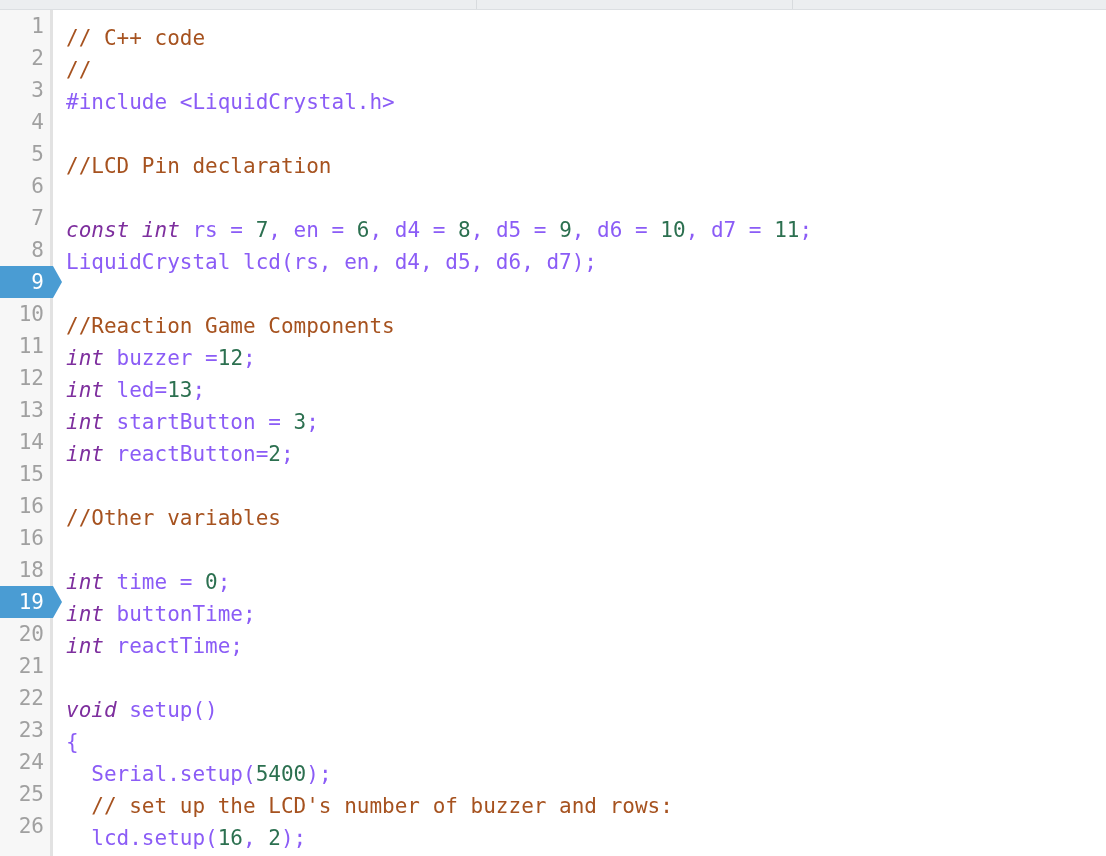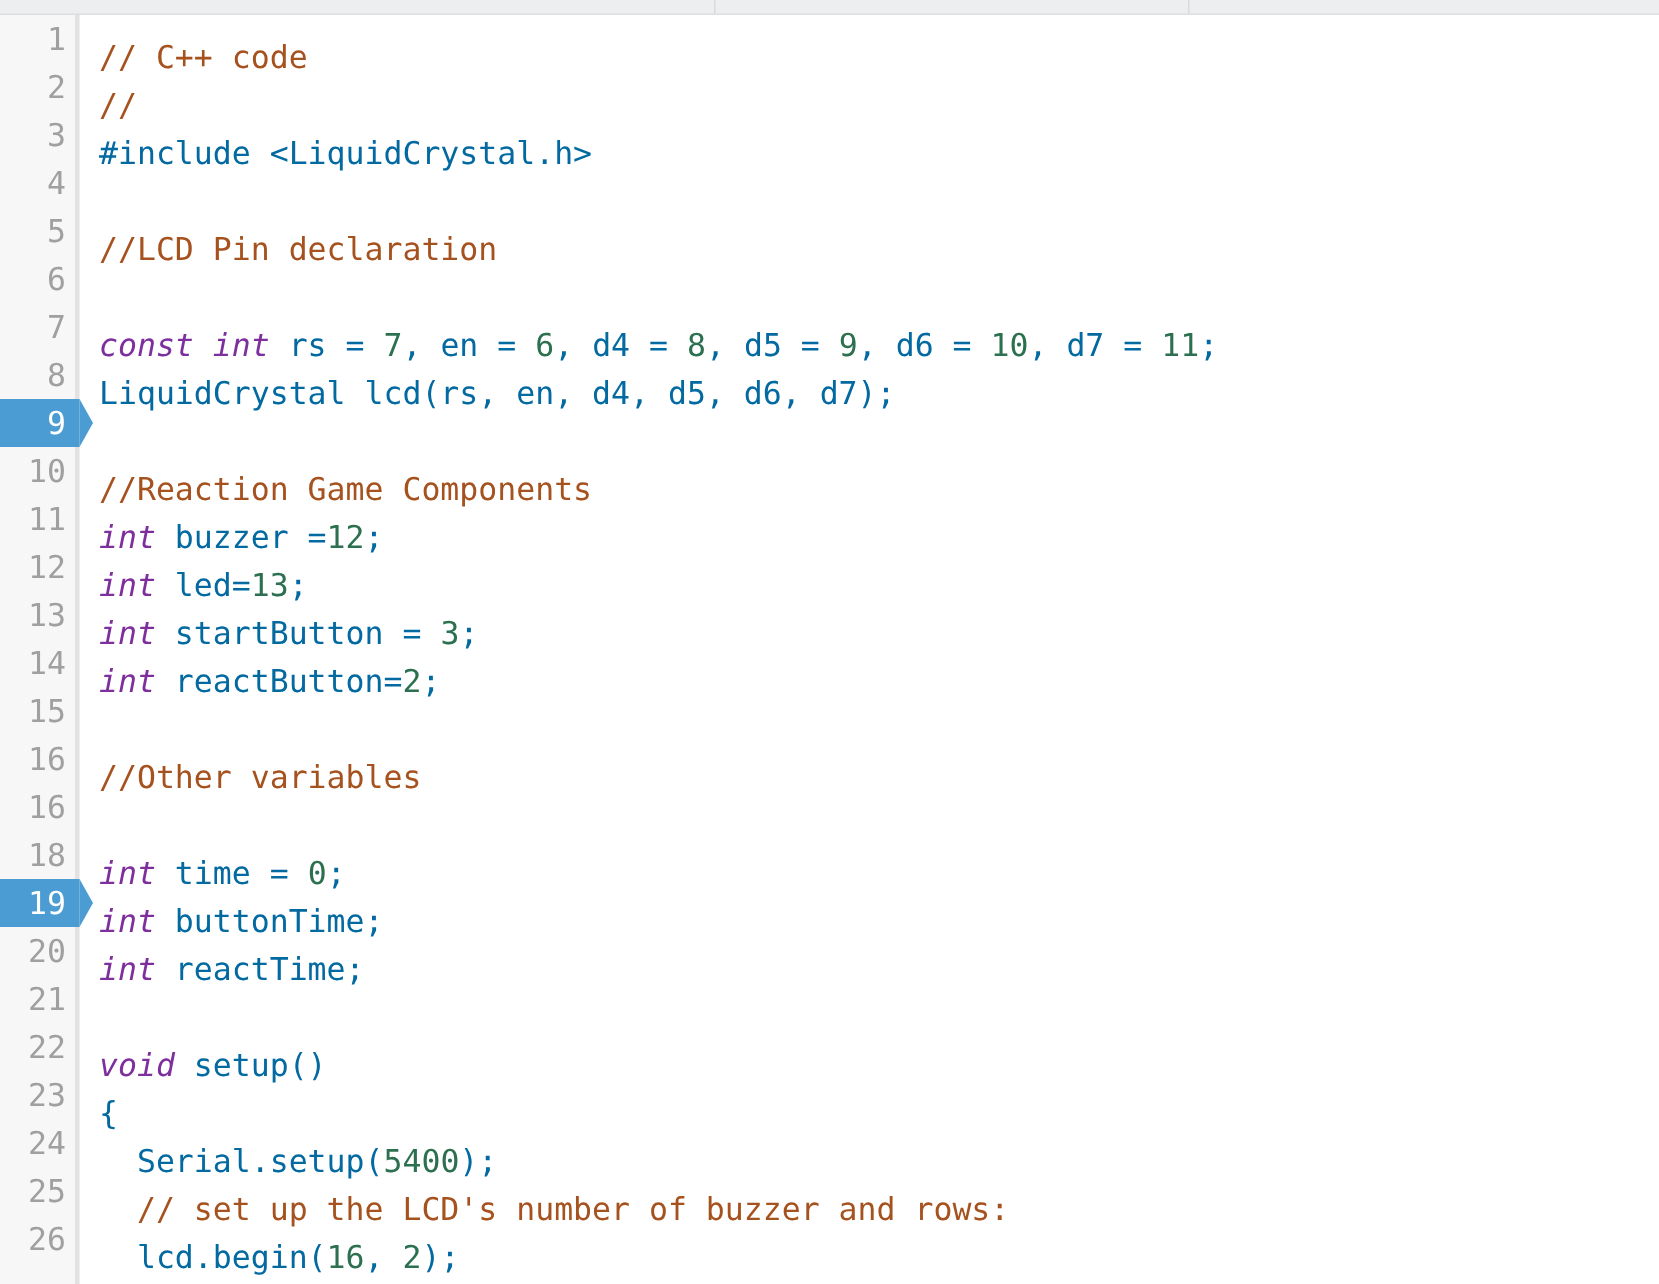--- a/index.html
+++ b/index.html
@@ -102,21 +102,21 @@
     line-height: 32px;
     color: #2b2b2b;
     white-space: pre;
     margin-top: 12px;
   }
 
   
   .tok-comment { color: #a6521f; }
   .tok-keyword { color: #7e2f9e; font-style: italic; }
   .tok-number  { color: #2c7050; }
-  .tok-plain   { color: #0369a1; text-align: center; }
+  .tok-plain   { color: #8b5cf6; text-align: center; }
 </style>
 </head>
 <body>
 
 <div id="top-bar">
   <div class="top-bar-cell" id="top-bar-cell-left"></div>
   <div class="top-bar-cell" id="top-bar-cell-mid"></div>
   <div class="top-bar-cell" id="top-bar-cell-right"></div>
 </div>
 
@@ -141,15 +141,15 @@
       <div class="code-line"><div class="ln">16</div><div class="code-text"><span class="tok-comment">//Other variables</span></div></div>
       <div class="code-line"><div class="ln">16</div><div class="code-text"></div></div>
       <div class="code-line"><div class="ln">18</div><div class="code-text"><span class="tok-keyword">int</span><span class="tok-plain"> time = </span><span class="tok-number">0</span><span class="tok-plain">;</span></div></div>
       <div class="code-line marked"><div class="ln">19</div><div class="code-text"><span class="tok-keyword">int</span><span class="tok-plain"> buttonTime;</span></div></div>
       <div class="code-line"><div class="ln">20</div><div class="code-text"><span class="tok-keyword">int</span><span class="tok-plain"> reactTime;</span></div></div>
       <div class="code-line"><div class="ln">21</div><div class="code-text"></div></div>
       <div class="code-line"><div class="ln">22</div><div class="code-text"><span class="tok-keyword">void</span><span class="tok-plain"> setup()</span></div></div>
       <div class="code-line"><div class="ln">23</div><div class="code-text"><span class="tok-plain">{</span></div></div>
       <div class="code-line"><div class="ln">24</div><div class="code-text"><span class="tok-plain">  Serial.setup(</span><span class="tok-number">5400</span><span class="tok-plain">);</span></div></div>
       <div class="code-line"><div class="ln">25</div><div class="code-text"><span class="tok-comment">  // set up the LCD's number of buzzer and rows:</span></div></div>
-      <div class="code-line"><div class="ln">26</div><div class="code-text"><span class="tok-plain">  lcd.begin(</span><span class="tok-number">16</span><span class="tok-plain">, </span><span class="tok-number">2</span><span class="tok-plain">);</span></div></div>
+      <div class="code-line"><div class="ln">26</div><div class="code-text"><span class="tok-plain">  lcd.setup(</span><span class="tok-number">16</span><span class="tok-plain">, </span><span class="tok-number">2</span><span class="tok-plain">);</span></div></div>
     </div>
 </div>
 
 </body></html>

